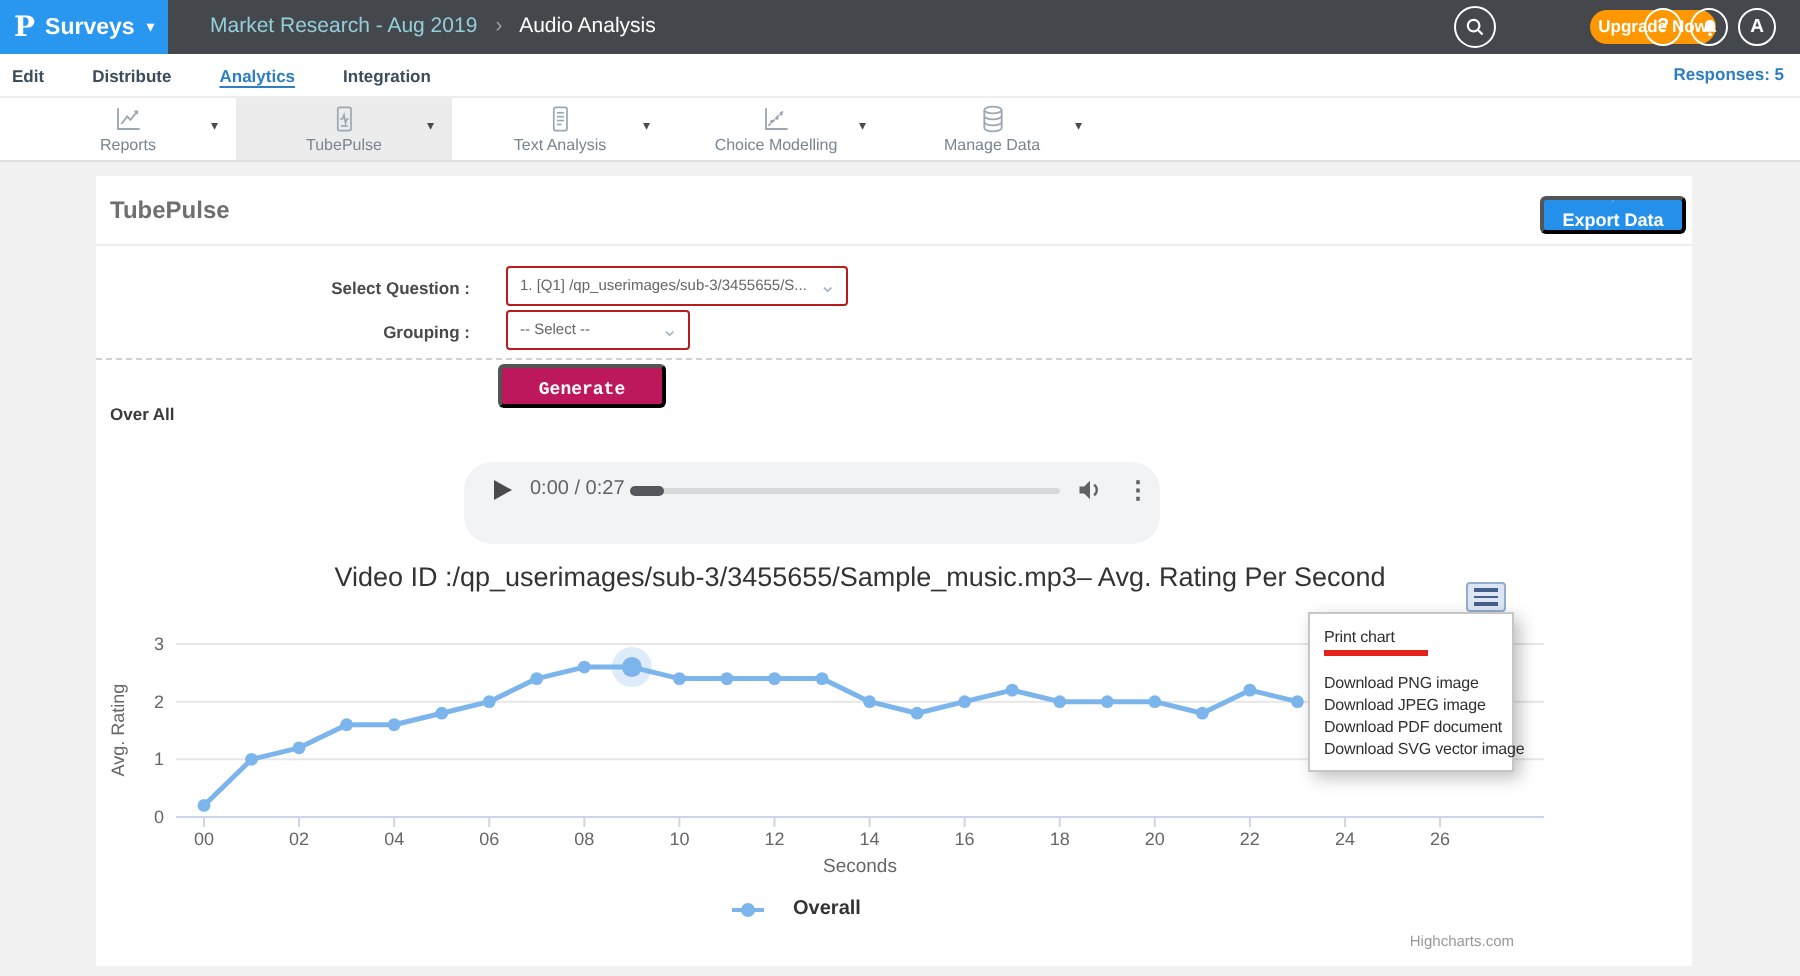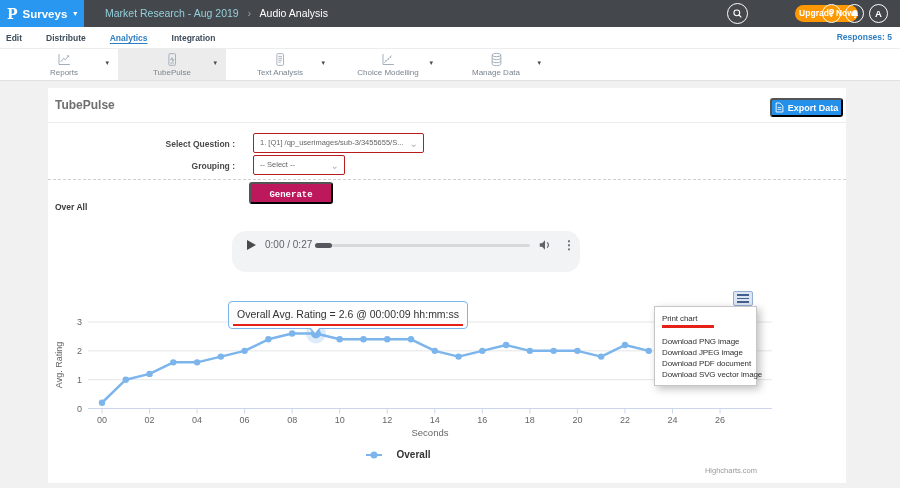--- a/index.html
+++ b/index.html
@@ -34,21 +34,21 @@
   .toolbar { position:absolute; left:0; top:48px; width:900px; height:33px; background:#fff; border-top:1px solid #ededed; border-bottom:1px solid #e0e0e0; display:flex; padding-left:10px;align-items:center; }
   .tool-item { position:relative; width:108px; height:31px; display:flex; flex-direction:column; align-items:center; justify-content:center; gap:1px; cursor:pointer; }
   .tool-item.active { background:#ececec; }
   .tool-item .ticon { height:14px; display:flex; align-items:center; }
   .tool-item .tlabel { font-size:8px; color:#7a8590; }
   .tool-item .tcaret { position:absolute; right:9px; top:10px; font-size:7px; color:#4a4a4a; }
 
   
   .card { position:absolute; left:48px; top:88px; width:798px; height:395px; background:#fff; }
   .card-title { position:absolute; left:7px; top:10px; font-size:12px; color:#6f6f6f; }
-  .export-btn { position:absolute; left:722px; top:10px; width:73px; height:19px; background:#2590ea; border-radius:3px; color:#fff; font-size:9px; font-weight:bold; display:flex; align-items:center; justify-content:center; gap:4px; cursor:pointer; }
+  .export-btn { position:absolute; left:722px; top:10px; width:73px; height:19px; background:#2590ea; border-radius:3px; color:#fff; font-size:9px; font-weight:bold; display:flex; align-items:center; justify-content:center; gap:4px; cursor:pointer;flex-direction:column; }
   .card-hr { position:absolute; left:0; top:34px; width:798px; border-top:1px solid #ededed; }
 
   .form-label { position:absolute; left:40px; width:147px; text-align:right; font-size:8.5px; font-weight:bold; color:#4a4a4a; }
   .sel { position:absolute; left:205px; height:20px; border:1px solid #b91c1c; border-radius:2px; background:#fff; font-size:7.5px; color:#666; line-height:18px; padding:0 16px 0 6px; white-space:nowrap; overflow:hidden; cursor:pointer; }
   .sel .chev { position:absolute; right:5px; top:1px; color:#a9b4be; font-size:10px; }
   .form-dash { position:absolute; left:0; top:91px; width:798px; border-top:1px dashed #d0d0d0; }
   .generate-btn { position:absolute; left:201px; top:94px; width:84px; height:22px; background:#be185d; border-radius:3px; color:#fff; font-size:9px; font-weight:bold; text-align:center; line-height:22px; cursor:pointer;font-family:Liberation Mono, monospace; }
   .overall-label { position:absolute; left:7px; top:114px; font-size:8.5px; font-weight:bold; color:#3a3a3a; }
 
   
@@ -224,20 +224,21 @@
       </div>
       <span class="vol">
         <svg width="14" height="14" viewBox="0 0 24 24">
             <path d="M3 9v6h4l5 5V4L7 9H3z" fill="#5f6368"></path>
             <path d="M15.5 7.5a5.5 5.5 0 0 1 0 9" stroke="#5f6368" fill="none" stroke-width="2"></path>
           </svg>
       </span>
       <span class="kebab">⋮</span>
     </div>
 
+    <div class="chart-title">Video ID :/qp_userimages/sub-3/3455655/Sample_music.mp3– Avg. Rating Per Second</div>
     <svg id="chart-svg">
         <line x1="40" x2="724" y1="320.5" y2="320.5" stroke="#ccd6eb" stroke-width="1"></line>
         <text x="34" y="323.5" text-anchor="end" fill="#666" font-size="9">0</text>
         <line x1="40" x2="724" y1="291.67" y2="291.67" stroke="#e6e6e6" stroke-width="1"></line>
         <text x="34" y="294.67" text-anchor="end" fill="#666" font-size="9">1</text>
         <line x1="40" x2="724" y1="262.84000000000003" y2="262.84000000000003" stroke="#e6e6e6" stroke-width="1"></line>
         <text x="34" y="265.84000000000003" text-anchor="end" fill="#666" font-size="9">2</text>
         <line x1="40" x2="724" y1="234.01" y2="234.01" stroke="#e6e6e6" stroke-width="1"></line>
         <text x="34" y="237.01" text-anchor="end" fill="#666" font-size="9">3</text>
         <line x1="54" x2="54" y1="320.5" y2="325.5" stroke="#ccd6eb"></line>
@@ -297,26 +298,20 @@
         <text x="14" y="277" text-anchor="middle" fill="#666" font-size="9" transform="rotate(-90 14 277)">Avg. Rating</text>
         <text x="382" y="348" text-anchor="middle" fill="#666" font-size="9.5">Seconds</text>
       </svg>
 
     <div class="context-btn">
         <i></i>
         <i></i>
         <i></i>
       </div>
 
-    <div class="tooltip">
-      <span class="ttext">Overall Avg. Rating = 2.6 @ 00:00:09 hh:mm:ss</span>
-      <span class="redline"></span>
-      <span class="arrow-b"></span>
-      <span class="arrow-w"></span>
-    </div>
 
     <div class="ctx-menu">
       <div class="mi first">Print chart</div>
       <div class="mi-underline"></div>
       <div class="mi-gap"></div>
       <div class="mi">Download PNG image</div>
       <div class="mi">Download JPEG image</div>
       <div class="mi">Download PDF document</div>
       <div class="mi">Download SVG vector image</div>
     </div>

